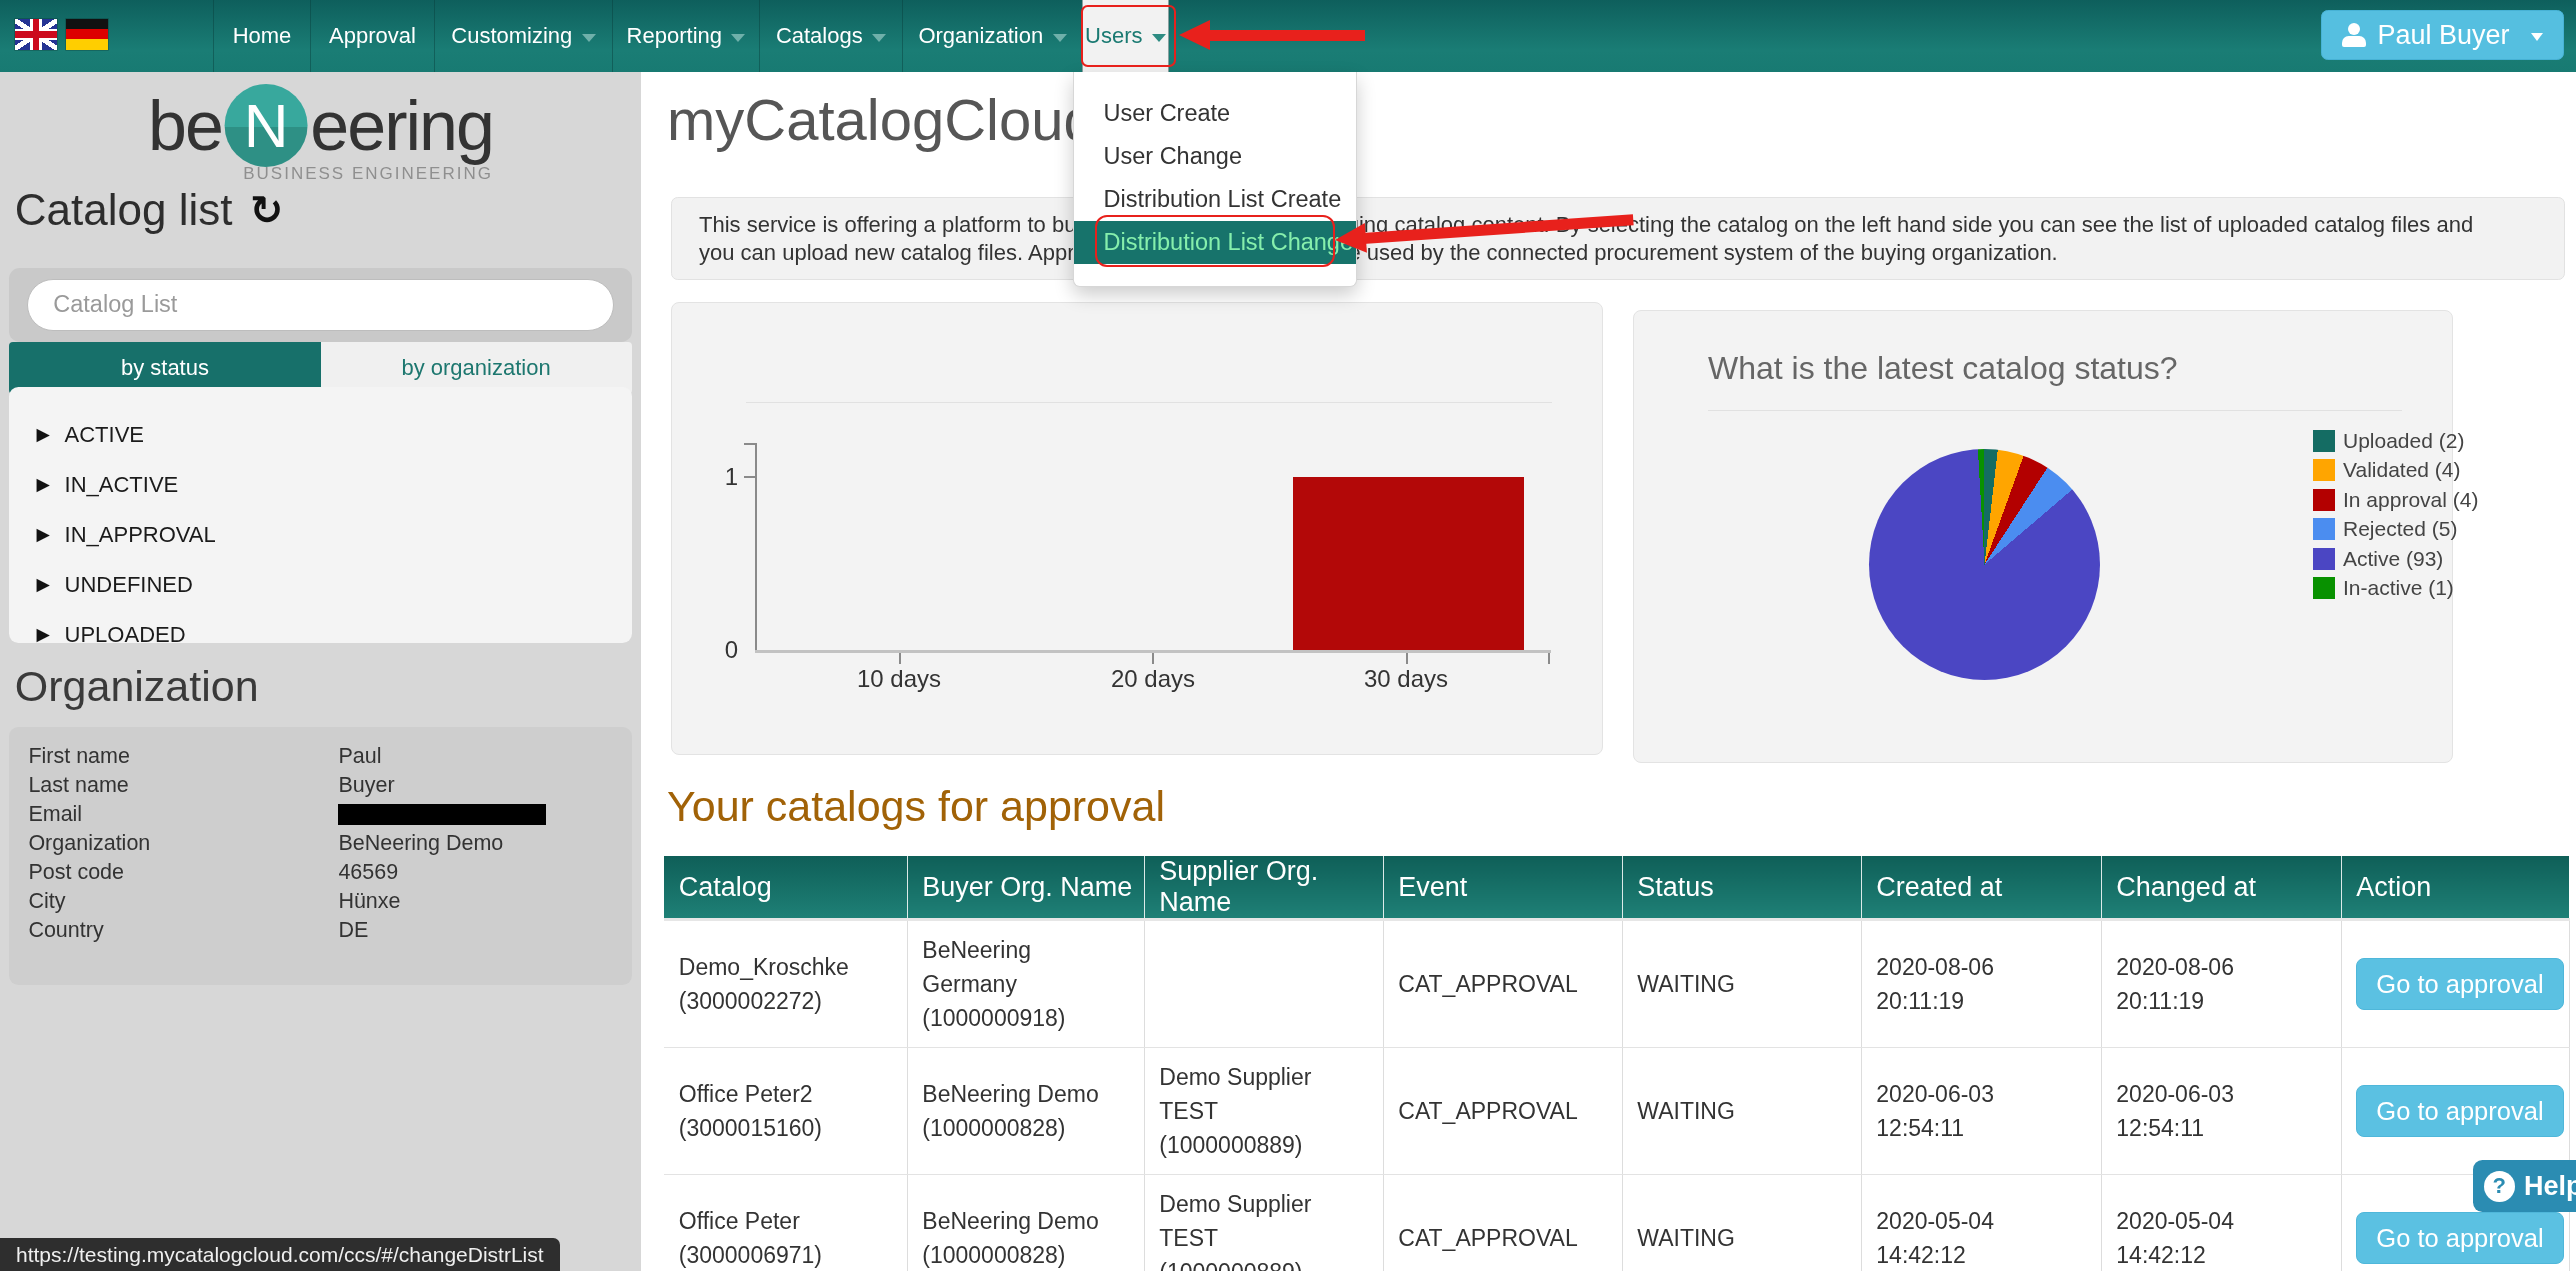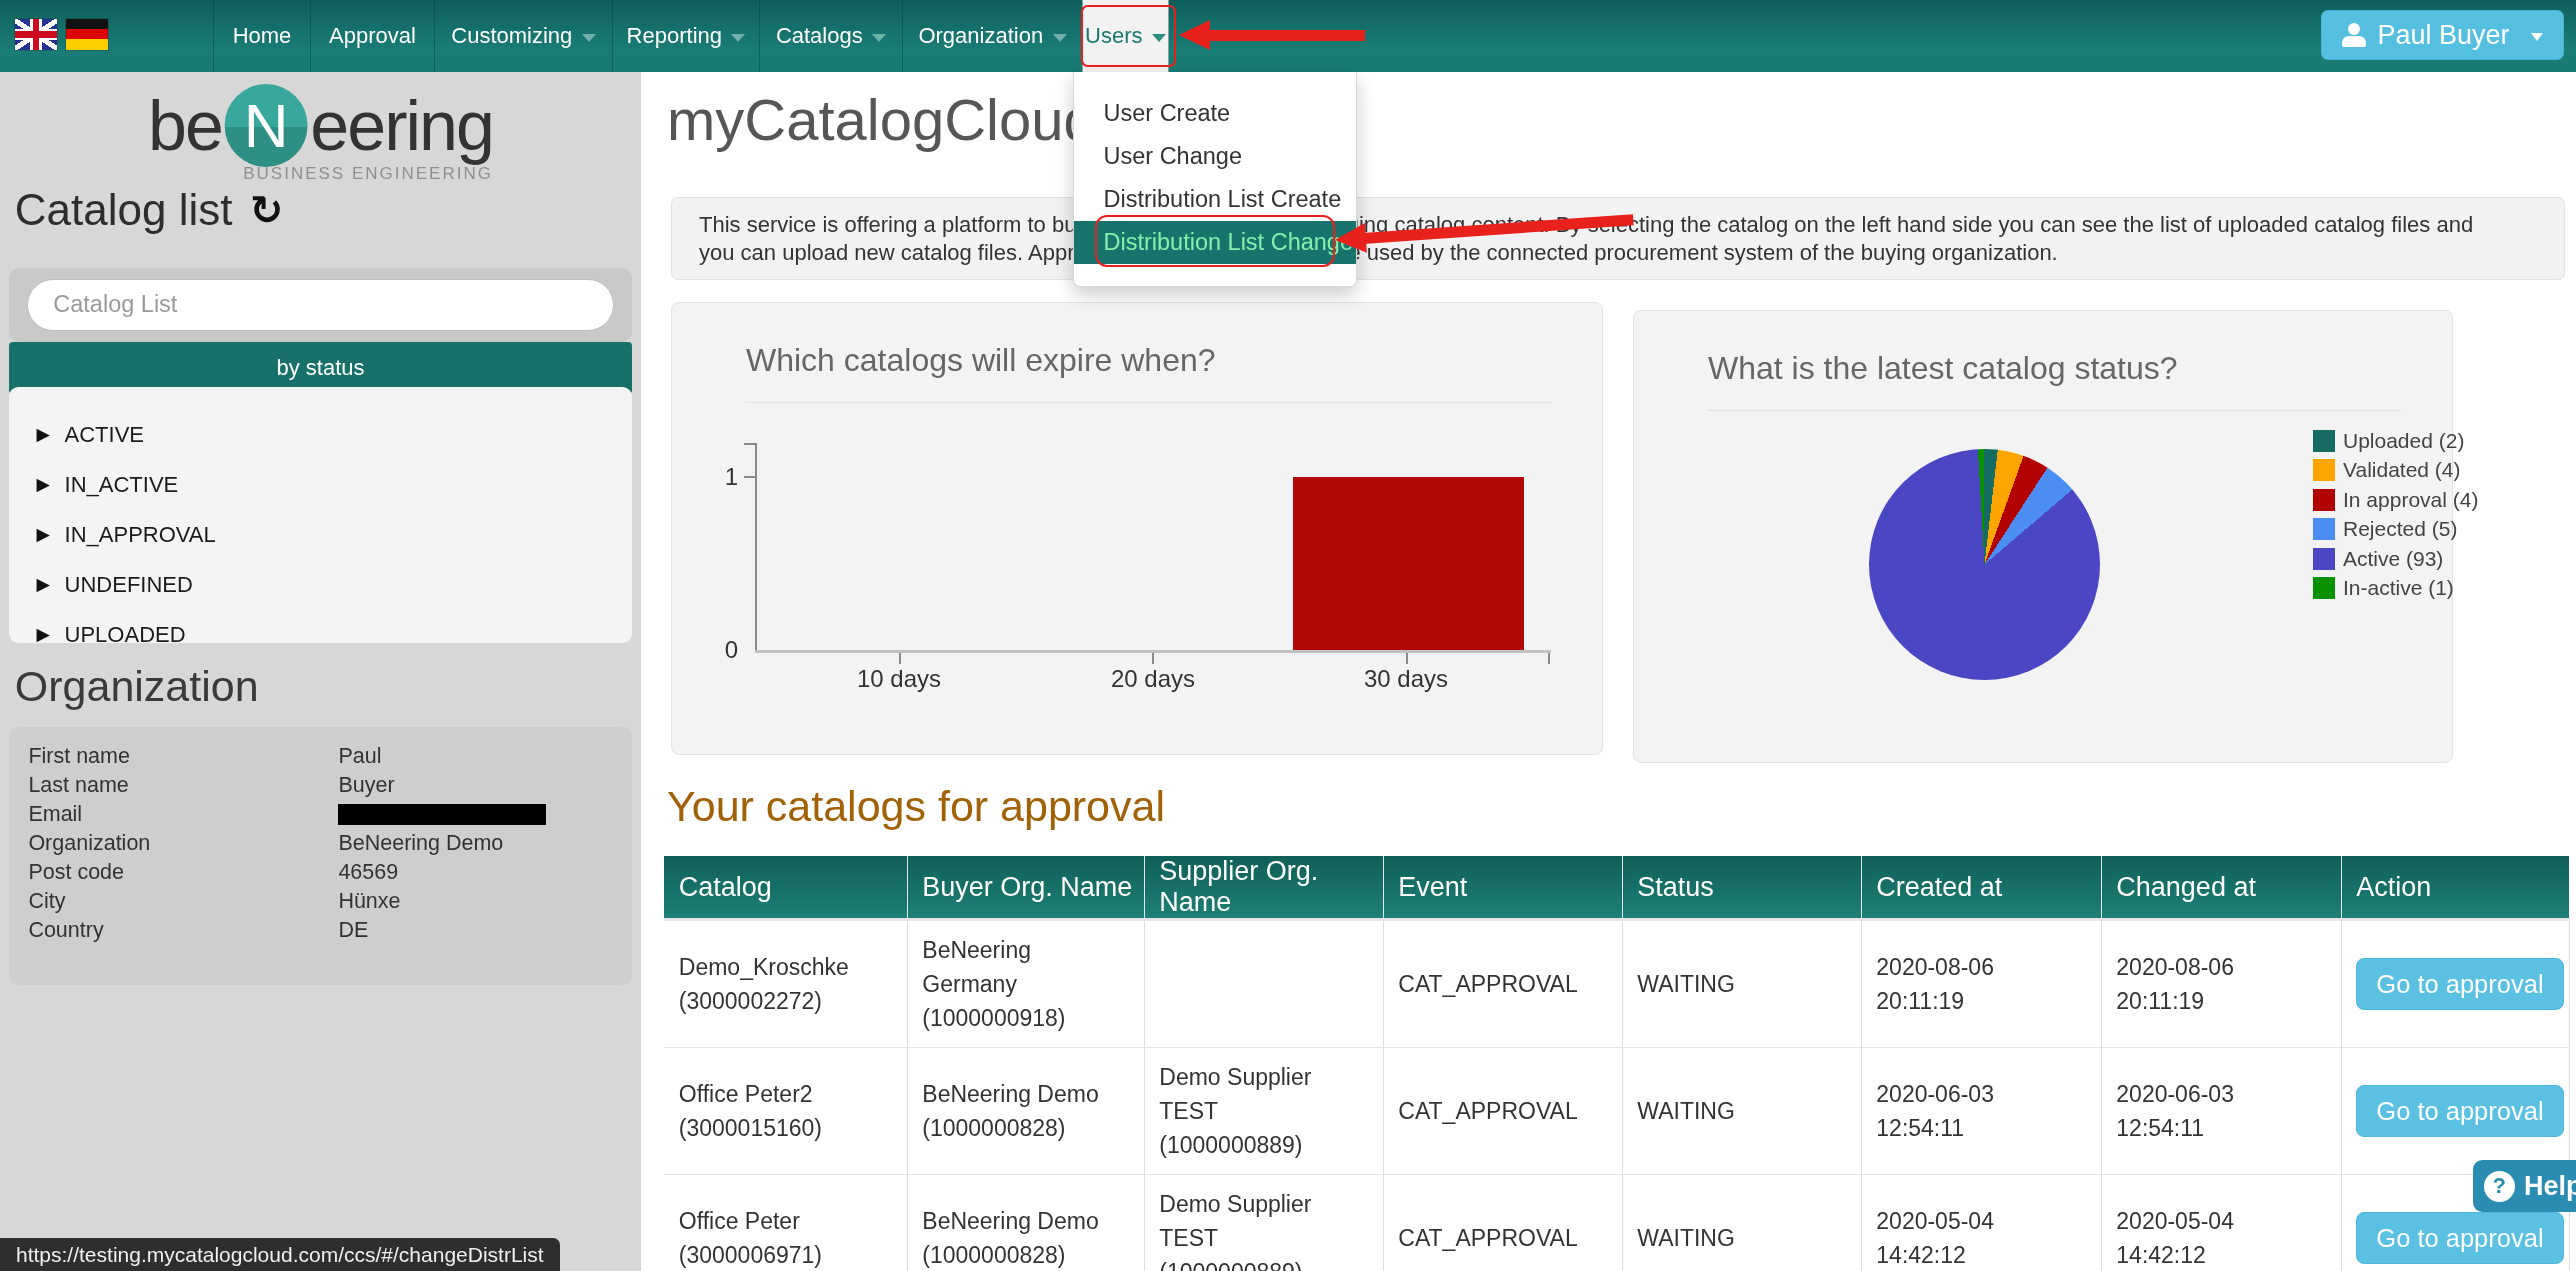--- a/index.html
+++ b/index.html
@@ -260,20 +260,21 @@
     <span>Catalog list</span>
     <span class="refresh-icon">↻</span>
   </div>
 
   <div class="search-wrap">
     <input class="search-input" type="text" placeholder="Catalog List" style="">
   </div>
 
   <div class="tabs">
     <div class="tab active">by status</div>
+    <div class="tab inactive">by organization</div>
   </div>
 
   <div class="status-panel">
     <div class="status-item">
         <span class="tri">▶</span>
         <span>ACTIVE</span>
       </div>
     <div class="status-item">
         <span class="tri">▶</span>
         <span>IN_ACTIVE</span>
@@ -327,21 +328,20 @@
 </div>
 
 <div class="main-title">myCatalogCloud.com</div>
 
 <div class="info-box">
   <div class="info-line">This service is offering a platform to buying organizations for managing catalog content. By selecting the catalog on the left hand side you can see the list of uploaded catalog files and</div>
   <div class="info-line">you can upload new catalog files. Approved catalog files will then be used by the connected procurement system of the buying organization.</div>
 </div>
 
 <div class="panel panel-bar">
-  <div class="panel-title">Which catalogs will expire when?</div>
   <div class="panel-divider"></div>
   <div class="y-axis"></div>
   <div class="x-axis"></div>
   <div class="tick tick-y" style="top:140px;"></div>
   <div class="tick tick-y" style="top:173px;"></div>
   <div class="ylab" style="top:160px;">1</div>
   <div class="ylab" style="top:333px;">0</div>
   <div class="tick tick-x" style="left:227px;"></div>
   <div class="tick tick-x" style="left:480px;"></div>
   <div class="tick tick-x" style="left:734px;"></div>

